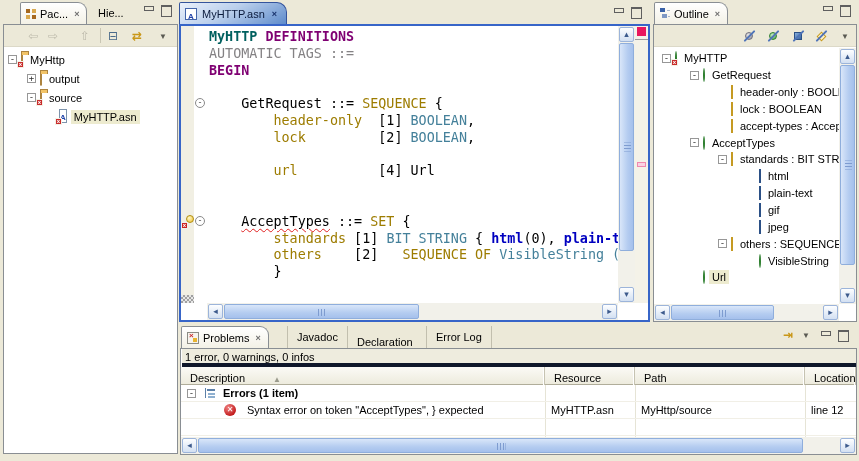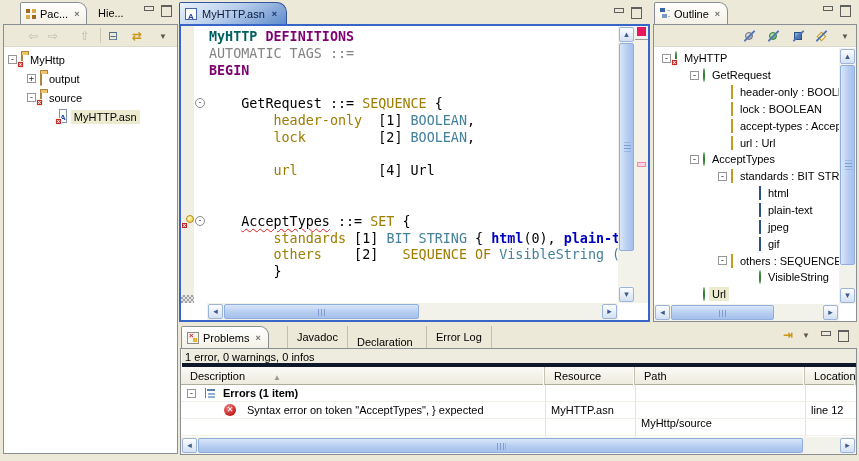--- a/index.html
+++ b/index.html
@@ -130,21 +130,21 @@
 
   
   #problems { left:180px; top:326px; width:677px; height:129px; }
   .ptab-inactive { border-left:1px solid #C2BFAE; }
   .ptab-last { border-right:1px solid #C2BFAE; }
   .p-body { position:absolute; left:0; right:0; top:22px; bottom:0; border:1px solid #898E93; background:#fff; }
   #p-summary { position:absolute; left:1px; right:0; top:0; height:18px; background:#EEECDE; border-bottom:4px solid #0f172a;
                line-height:17px; padding-left:3px; }
   #p-thead { position:absolute; left:0; right:0; top:18px; height:18px; background:linear-gradient(#FBFAF6,#EDEBDD);
              border-bottom:1px solid #B0AD9A; }
-  .th { position:absolute; top:0; height:25px; line-height:18px; padding-left:9px; border-right:1px solid #C6C3B2;
+  .th { position:absolute; top:0; height:25px; line-height:23px; padding-left:9px; border-right:1px solid #C6C3B2;
         box-shadow:inset -1px 0 #fff; white-space:nowrap; overflow:hidden; }
   .sort-asc { display:inline-block; margin-left:28px; color:#9A9A8C; font-size:8px; }
   #p-rows { position:absolute; left:0; right:0; top:36px; bottom:17px; background:#fff; overflow:hidden; }
   .colline { position:absolute; top:0; bottom:0; width:1px; background:#E6E4D6; }
   .prow { position:relative; height:17px; border-bottom:1px solid #F1EFE6; }
   .pcell { position:absolute; top:0; height:16px; line-height:16px; white-space:nowrap; overflow:hidden; padding-left:6px; }
   .prow .ic { position:absolute; top:2px; }
   .bold { font-weight:bold; }
 
   .gold { color:#C99718; font-weight:bold; }
@@ -319,25 +319,20 @@
           <div class="trow" style="padding-left: 64px;">
             <span class="expsp"></span>
             <span class="iw"><span class="i-field"></span></span>
             <span class="tlab">lock : BOOLEAN</span>
           </div>
           <div class="trow" style="padding-left: 64px;">
             <span class="expsp"></span>
             <span class="iw"><span class="i-field"></span></span>
             <span class="tlab">accept-types : AcceptTypes</span>
           </div>
-          <div class="trow" style="padding-left: 64px;">
-            <span class="expsp"></span>
-            <span class="iw"><span class="i-field"></span></span>
-            <span class="tlab">url : Url</span>
-          </div>
           <div class="trow" style="padding-left: 36px;">
             <span class="exp">-</span>
             <span class="iw"><span class="i-type"></span></span>
             <span class="tlab">AcceptTypes</span>
           </div>
           <div class="trow" style="padding-left: 64px;">
             <span class="exp">-</span>
             <span class="iw"><span class="i-field"></span></span>
             <span class="tlab">standards : BIT STRING</span>
           </div>
@@ -347,26 +342,26 @@
             <span class="tlab">html</span>
           </div>
           <div class="trow" style="padding-left: 92px;">
             <span class="expsp"></span>
             <span class="iw"><span class="i-bit"></span></span>
             <span class="tlab">plain-text</span>
           </div>
           <div class="trow" style="padding-left: 92px;">
             <span class="expsp"></span>
             <span class="iw"><span class="i-bit"></span></span>
+            <span class="tlab">gif</span>
+          </div>
+          <div class="trow" style="padding-left: 92px;">
+            <span class="expsp"></span>
+            <span class="iw"><span class="i-bit"></span></span>
             <span class="tlab">jpeg</span>
-          </div>
-          <div class="trow" style="padding-left: 92px;">
-            <span class="expsp"></span>
-            <span class="iw"><span class="i-bit"></span></span>
-            <span class="tlab">gif</span>
           </div>
           <div class="trow" style="padding-left: 64px;">
             <span class="exp">-</span>
             <span class="iw"><span class="i-field"></span></span>
             <span class="tlab">others : SEQUENCE OF</span>
           </div>
           <div class="trow" style="padding-left: 92px;">
             <span class="expsp"></span>
             <span class="iw"><span class="i-type"></span></span>
             <span class="tlab">VisibleString</span>
@@ -431,21 +426,21 @@
           <div class="colline" style="left: 624px;"></div>
           <div class="prow">
             <span class="exp" style="position: absolute; left: 6px; top: 4px;">-</span>
             <span class="tree-cat ic" style="left: 23px;"></span>
             <span class="pcell bold" style="left: 36px; width: 320px;">Errors (1 item)</span>
           </div>
           <div class="prow">
             <span class="i-error ic" style="left: 43px;">✕</span>
             <span class="pcell" style="left: 60px; width: 304px;">Syntax error on token "AcceptTypes", } expected</span>
             <span class="pcell" style="left: 364px; width: 90px;">MyHTTP.asn</span>
-            <span class="pcell" style="left: 454px; width: 170px; margin-top: 13px;">MyHttp/source</span>
+            <span class="pcell" style="left: 454px; width: 170px;">MyHttp/source</span>
             <span class="pcell" style="left: 624px; width: 51px;">line 12</span>
           </div>
           <div class="prow"></div>
           <div class="prow"></div>
         </div>
 
       <div class="sb" style="left:0; right:0; bottom:0; height:17px;">
         <span class="sb-btn" style="left:0; top:0;">◂</span>
         <div class="sb-thumb" style="top:1px; left:17px; width:605px; height:15px;">
           <span class="grip-h"></span>

